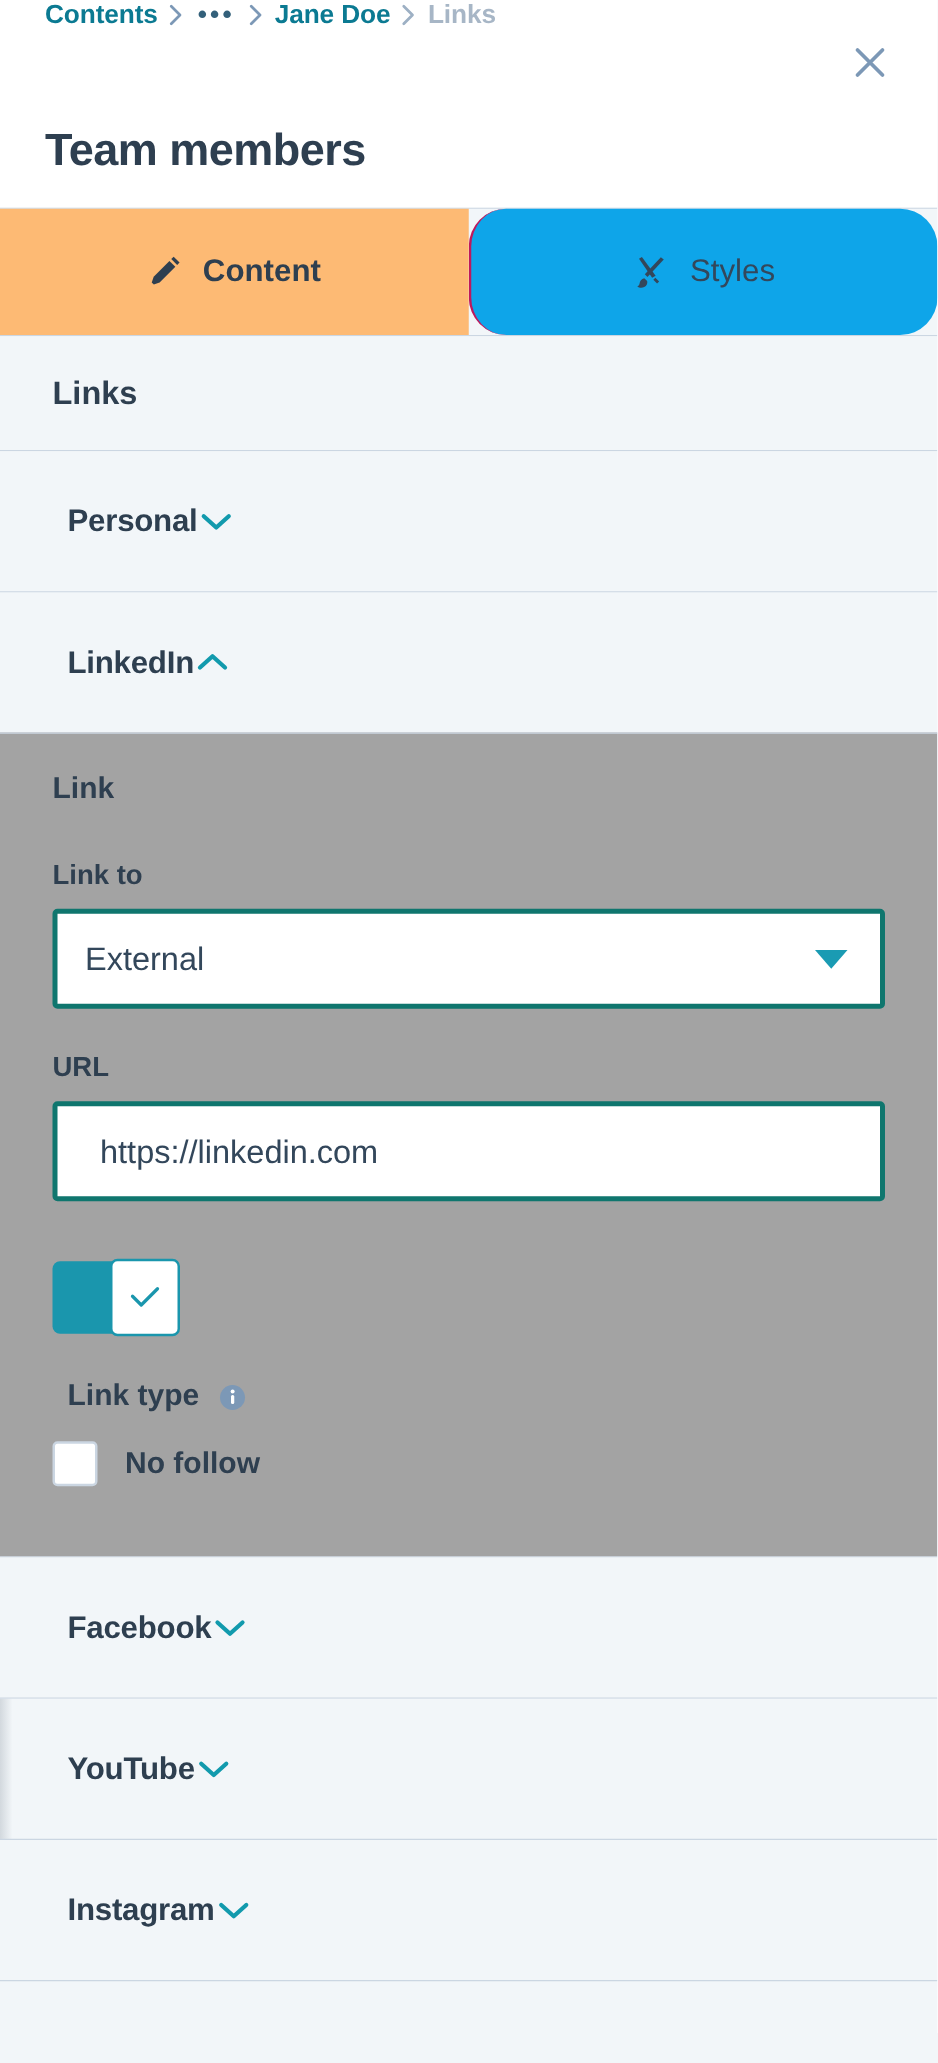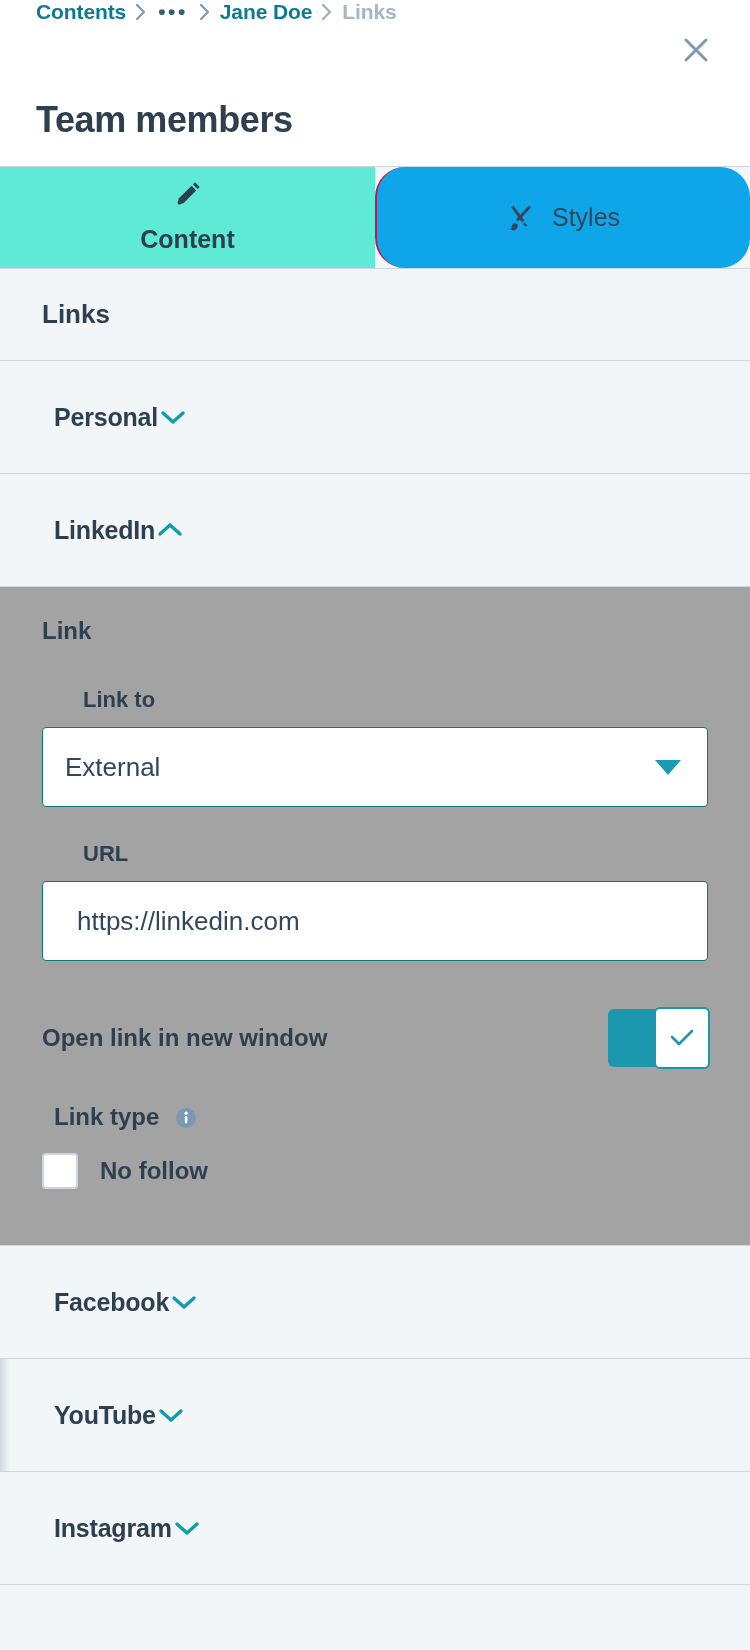--- a/index.html
+++ b/index.html
@@ -96,24 +96,23 @@
     flex: 1 1 50%;
     display: flex;
     align-items: center;
     justify-content: center;
     gap: 17px;
     font-size: 25px;
     cursor: pointer;
     position: relative;
   }
   .tab.active {
-    background: #5eead4;
-    color: #2e3f50;
-    font-weight: 700;
-    flex-direction: column;
+    background: #fdba74;
+    color: #2e3f50;
+    font-weight: 700;
   }
   .tab.inactive {
     background: #0ea5e9;
     color: #33475b;
     font-weight: 400;
     border-left: 2px solid #be185d;
     border-radius: 30px;
   }
   .tab-icon { display: flex; align-items: center; }
   .tab-icon svg { display: block; }
@@ -165,27 +164,26 @@
     font-weight: 700;
     color: #2e3f50;
     margin-bottom: 42px;
   }
   .field-label {
     font-size: 22px;
     font-weight: 700;
     color: #2e3f50;
     margin-bottom: 14px;
     display: block;
-    margin-left: 41px;
   }
   .select-box, .text-box {
     width: 100%;
     height: 80px;
     background: #ffffff;
-    border: 1px solid #0f766e;
+    border: 4px solid #0f766e;
     border-radius: 4px;
     display: flex;
     align-items: center;
     padding: 0 22px;
     font-size: 26px;
     color: #33475b;
     cursor: pointer;
   }
   .select-box { justify-content: space-between; margin-bottom: 34px; }
   .select-value { color: #33475b; font-size: 26px; }
@@ -357,21 +355,20 @@
         <span class="select-value">External</span>
         <span class="caret-down"></span>
       </div>
 
       <label class="field-label">URL</label>
       <div class="text-box">
         <span>https://linkedin.com</span>
       </div>
 
       <div class="row-toggle">
-        <span class="row-toggle-label">Open link in new window</span>
         <div class="toggle">
           <div class="toggle-knob">
             <span>
               <svg width="26" height="20" viewBox="0 0 26 20">
                   <path d="M3 9 L10 16 L23 3" fill="none" stroke="#1a96ad" stroke-width="2.6" stroke-linecap="round" stroke-linejoin="round"></path>
                 </svg>
             </span>
           </div>
         </div>
       </div>

